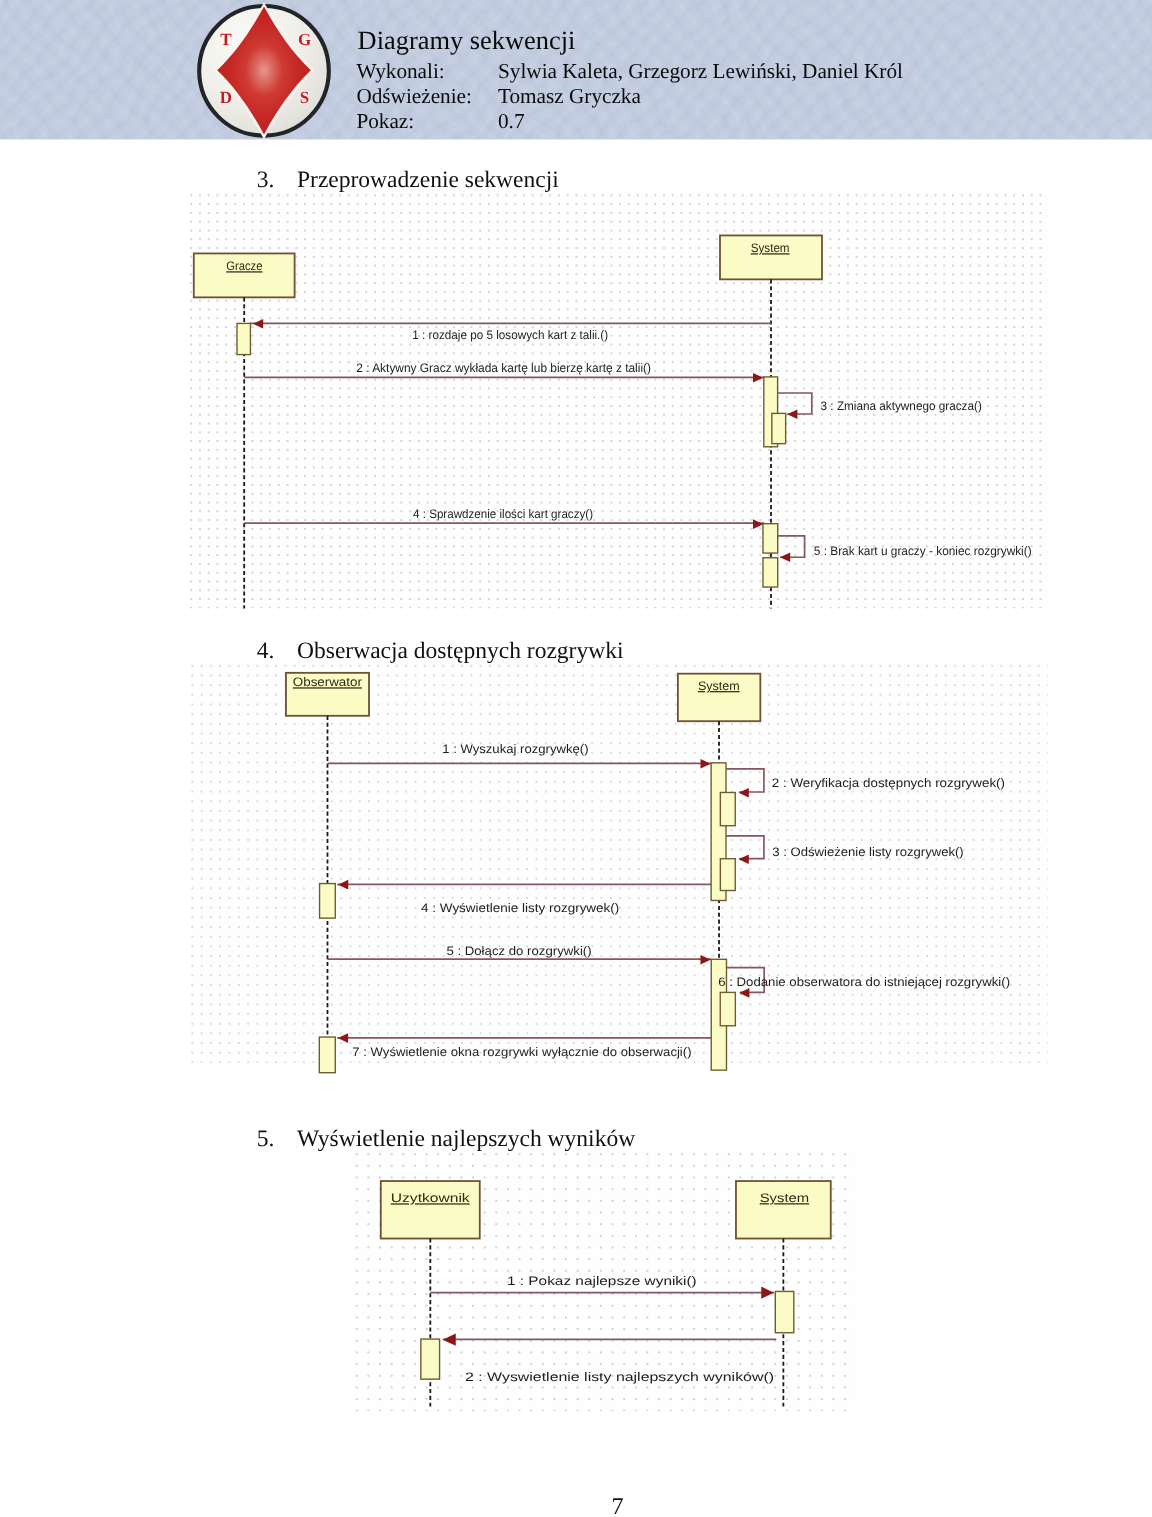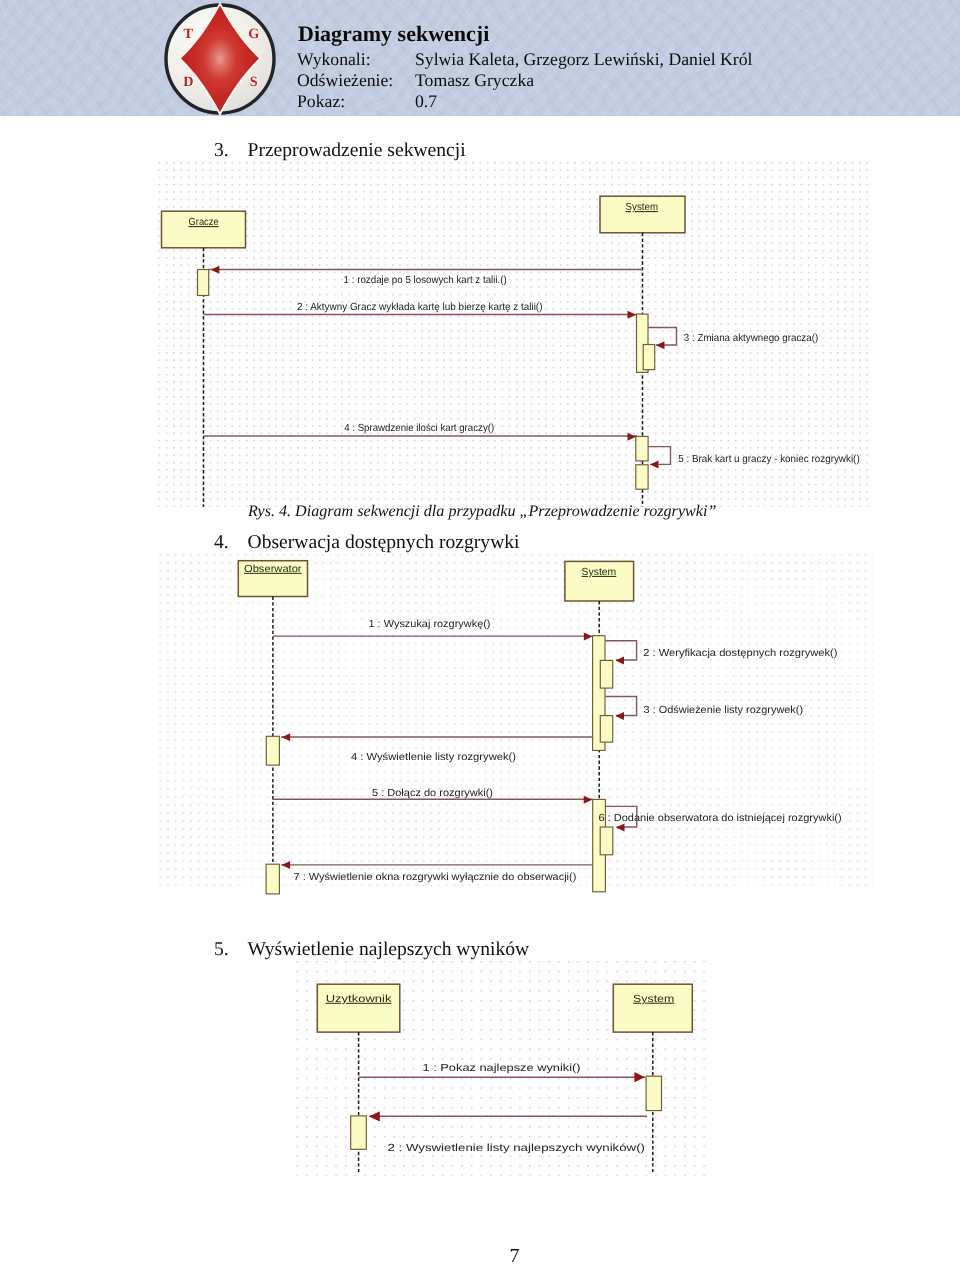--- a/index.html
+++ b/index.html
@@ -9,21 +9,21 @@
   #page{position:absolute;left:0;top:0;width:960px;height:1264px;background:#fff;}
   svg text{-webkit-font-smoothing:antialiased;}
   .sec, .cap, #pageno, #hdr-title, .hrow{will-change:transform;}
   .diagram > svg{will-change:transform;}
 
   
   #header{position:absolute;left:0;top:0;width:960px;height:116px;overflow:hidden;
           background:#c5cfe0;}
   #header-texture{position:absolute;left:0;top:0;width:960px;height:116px;}
   #logo{position:absolute;left:160.5px;top:-0.5px;width:118px;height:118px;}
-  #hdr-title{position:absolute;left:297.8px;top:22.6px;font-size:22px;font-weight:bold;
+  #hdr-title{position:absolute;left:297.8px;top:22.6px;font-size:22px;font-weight:normal;
              color:#0a0a0a;white-space:nowrap;line-height:22px;text-align:right;}
   .hrow{position:absolute;left:296.8px;font-size:17.7px;color:#0a0a0a;white-space:nowrap;height:21px;line-height:21px;}
   .hrow .hl{position:absolute;left:0;top:0;white-space:nowrap;}
   .hrow .hv{position:absolute;left:118px;top:0;white-space:nowrap;}
 
   
   .sec{position:absolute;font-size:19.6px;color:#111;white-space:nowrap;height:24px;line-height:24px;}
   .sec .num{position:absolute;left:0;top:0;}
   .sec .txt{position:absolute;left:33.5px;top:0;}
   .cap{position:absolute;font-style:italic;font-size:16.4px;color:#111;white-space:nowrap;line-height:20px;}
@@ -226,17 +226,16 @@
 </div>
 <div class="sec" style="left:214px;top:531.2px">
   <span class="num">4.</span>
   <span class="txt">Obserwacja dostępnych rozgrywki</span>
 </div>
 <div class="sec" style="left:214px;top:938.2px">
   <span class="num">5.</span>
   <span class="txt">Wyświetlenie najlepszych wyników</span>
 </div>
 
-<div class="cap" style="left:248px;top:502px;font-size:16.1px">Rys. 4. Diagram sekwencji dla przypadku „Przeprowadzenie rozgrywki”</div>
 
 <div id="pageno">7</div>
 
 </div>
 
 </body></html>

